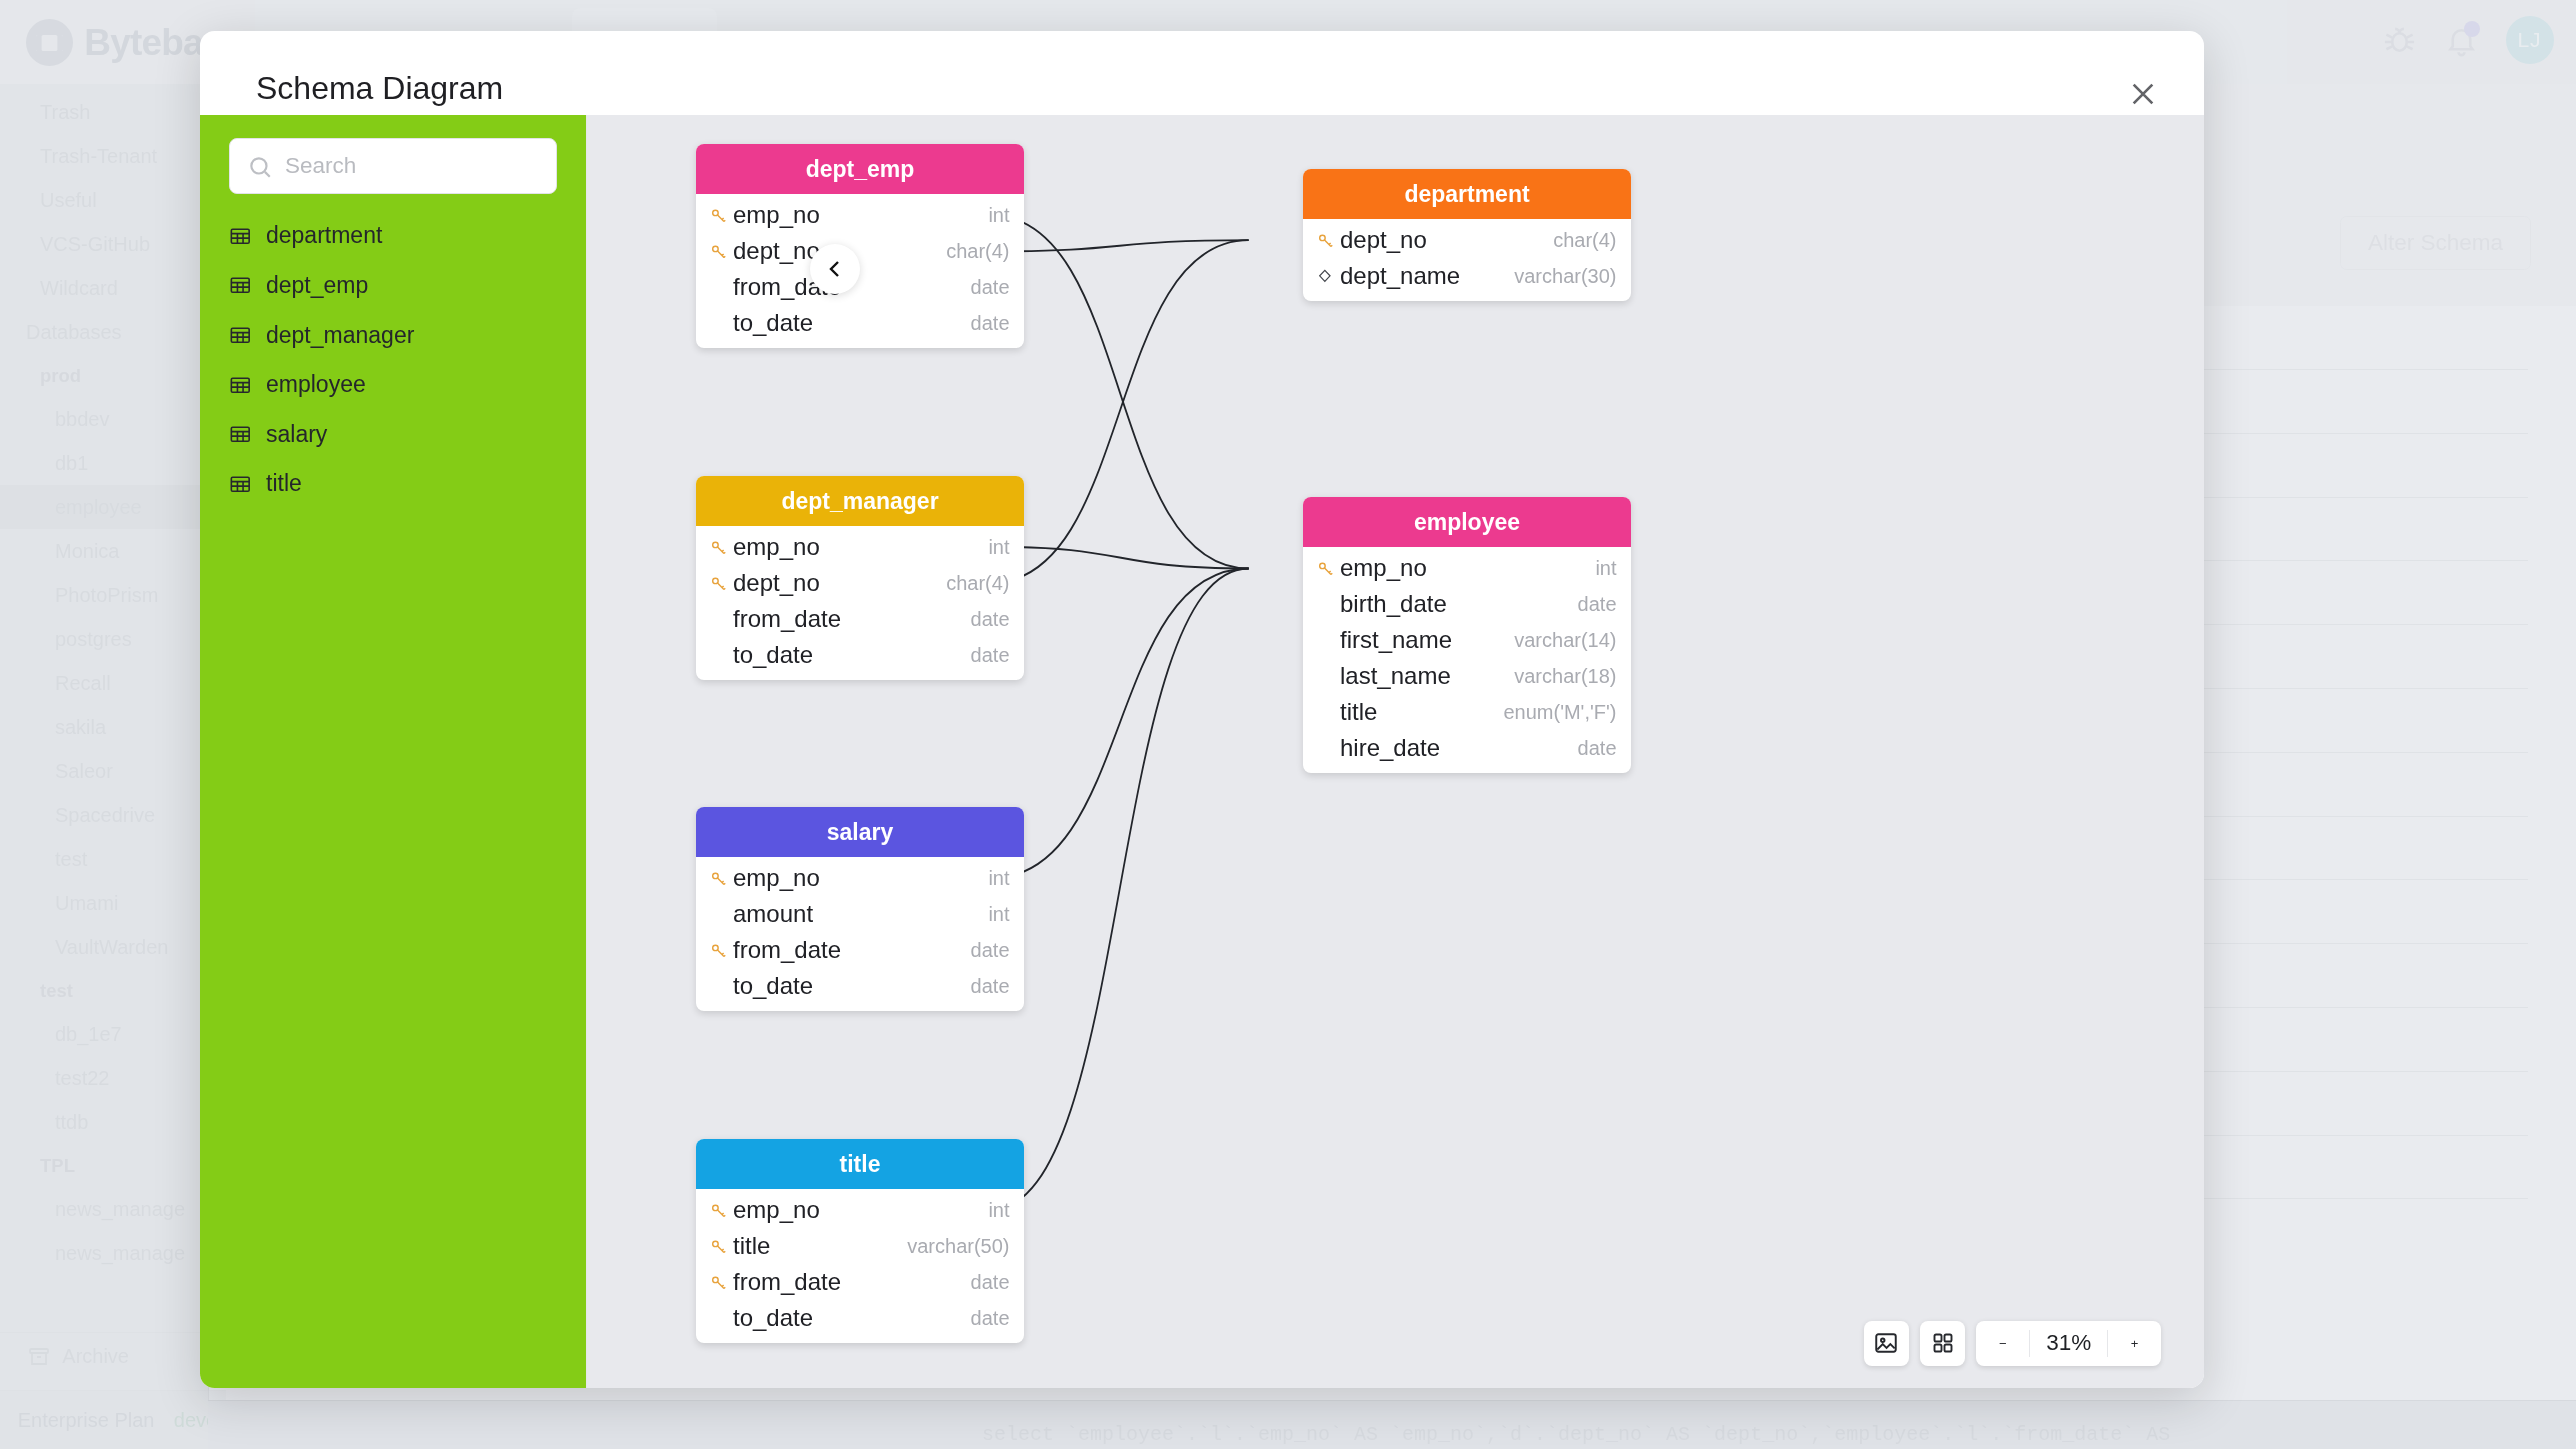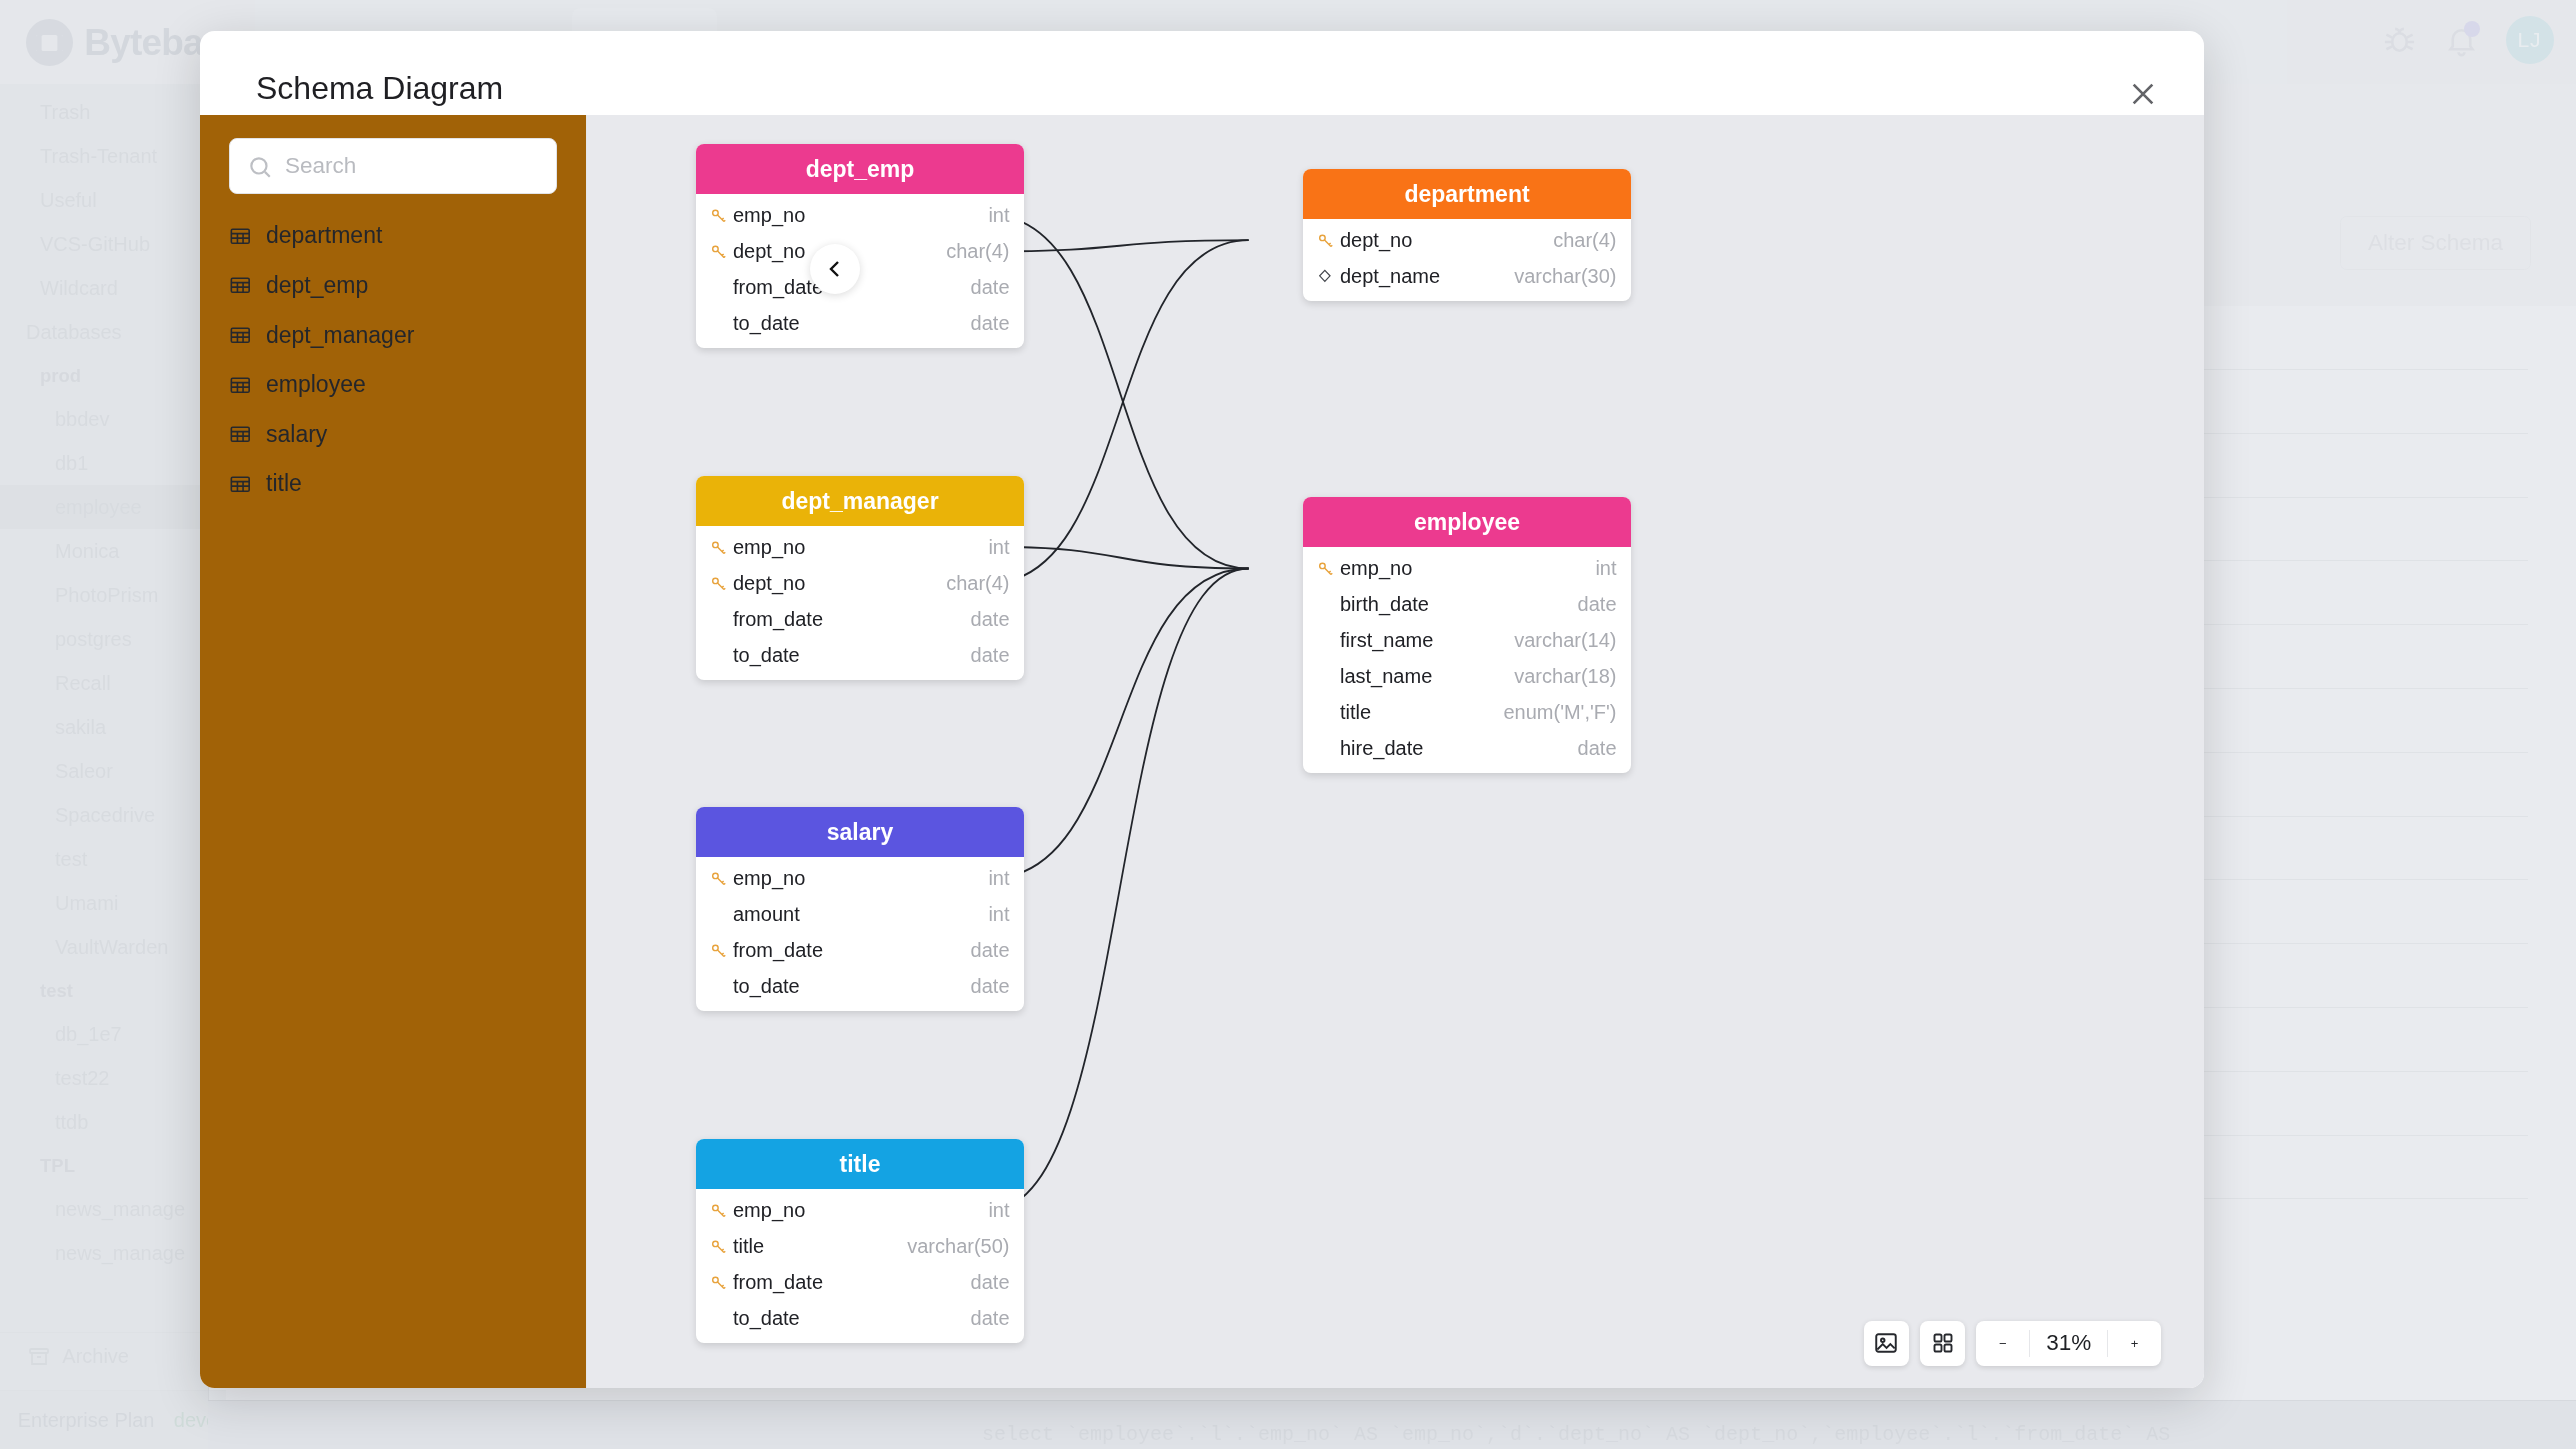--- a/index.html
+++ b/index.html
@@ -54,21 +54,21 @@
     position:absolute;left:200px;top:31px;width:2004px;height:1357px;
     background:#ffffff;border-radius:14.5px;box-shadow:0 11.3px 48px rgba(0,0,0,.16);
     overflow:hidden;
   }
   #modal-header{position:absolute;left:0;top:0;width:100%;height:84px;}
   #modal-title{position:absolute;left:56px;top:39px;font-size:32px;color:#1f1f23;font-weight:400;}
   #modal-close{position:absolute;right:40px;top:42px;width:42px;height:42px;cursor:pointer;
      display:flex;align-items:center;justify-content:center;color:#636468;}
 
   
-  #left-panel{position:absolute;left:0;top:84px;width:386px;bottom:0;border-right:0.8px solid #e5e6e9;background:#a16207;}
+  #left-panel{position:absolute;left:0;top:84px;width:386px;bottom:0;border-right:0.8px solid #e5e6e9;background:#84cc16;}
   #search-wrap{margin:22.5px 29px 0 29px;position:relative;}
   #search-input{
     width:100%;box-sizing:border-box;height:56px;border:0.8px solid #e2e3e7;border-radius:8px;
     padding:0 16px 0 55px;font-size:22.5px;color:#2b2c30;font-family:"Liberation Sans",sans-serif;
     outline:none;background:#fff;
   }
   #search-input::placeholder{color:#b9bbc0;}
   #search-icon{position:absolute;left:17.7px;top:16px;color:#bdbfc4;}
   #table-list{margin-top:17.7px;}
   .tbl-item{display:flex;align-items:center;gap:14.5px;padding:11.3px 29px;cursor:pointer;}
@@ -82,21 +82,21 @@
   
   #canvas{position:absolute;left:387px;top:84px;right:0;bottom:0;background:#e8e9ed;overflow:hidden;}
   #edges{position:absolute;left:0;top:0;width:100%;height:100%;}
 
   .node{position:absolute;background:#fff;border-radius:8px;box-shadow:0 2.4px 7.2px rgba(0,0,0,.13);overflow:hidden;}
   .node-head{height:50px;display:flex;align-items:center;justify-content:center;
      color:#fff;font-weight:bold;font-size:23px;}
   .node-body{padding:3.2px 0 6.4px 0;}
   .col-row{display:flex;align-items:center;height:36px;padding:0 11.3px 0 13px;}
   .col-ico{width:24px;flex:none;display:flex;align-items:center;}
-  .col-name{font-size:20px;color:#202126;flex:1;}
+  .col-name{font-size:24px;color:#202126;flex:1;}
   .col-type{font-size:20px;color:#a9abb1;text-align:right;padding-right:3.2px;}
 
   
   #canvas-toolbar{position:absolute;right:43px;bottom:22.5px;display:flex;align-items:center;gap:11.3px;z-index:30;}
   .tb-btn{width:45px;height:45px;border-radius:8px;background:#fff;box-shadow:0 1.6px 4.8px rgba(0,0,0,.12);
      display:flex;align-items:center;justify-content:center;cursor:pointer;color:#26282d;}
   #zoom-group{display:flex;align-items:center;background:#fff;border-radius:8px;box-shadow:0 1.6px 4.8px rgba(0,0,0,.12);height:45px;}
   .zg-btn{width:53px;height:45px;display:flex;align-items:center;justify-content:center;cursor:pointer;color:#26282d;}
   #zoom-level{min-width:77px;text-align:center;font-size:22.5px;color:#1f2125;cursor:pointer;}
   .zg-div{width:0.8px;height:27px;background:#e6e7ea;}

